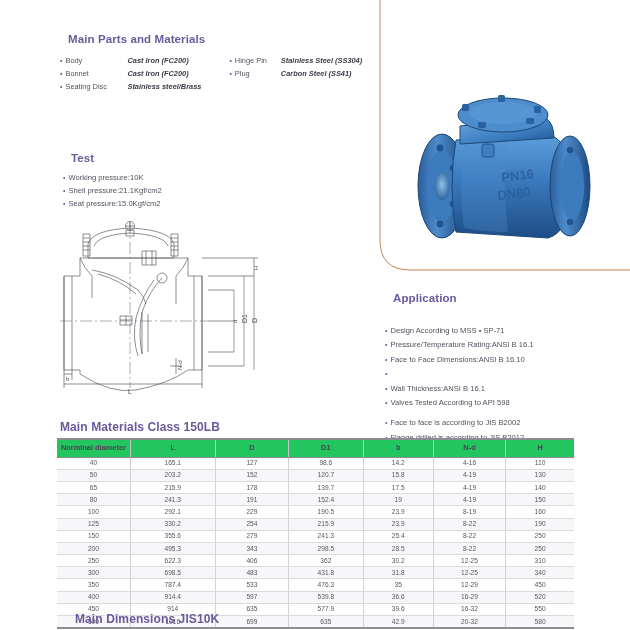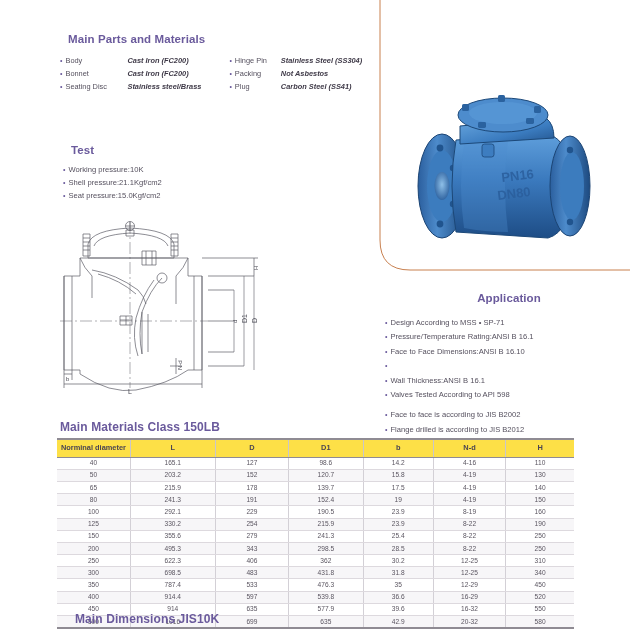--- a/index.html
+++ b/index.html
@@ -32,28 +32,28 @@
   .parts-title{margin-bottom:9px;}
   .parts-cols{display:flex;gap:28px;}
   .parts-col{flex:0 0 auto;}
   .prow{display:flex;align-items:baseline;font-size:7.4px;line-height:13.2px;color:#55505e;}
   .prow .bullet{color:#6a5a9c;margin-right:3px;font-size:7px;line-height:13.2px;}
   .prow .pname{width:62px;flex:0 0 62px;color:#55505e;}
   .prow .pval{font-style:italic;font-weight:bold;color:#3f3a48;white-space:nowrap;}
   .parts-col.right .prow .pname{width:46px;flex:0 0 46px;}
 
   
-  .test{position:absolute;left:63px;top:144px;width:250px;}
+  .test{position:absolute;left:63px;top:152px;width:250px;}
   .test-title{margin-bottom:7px;}
   .trow{display:flex;align-items:baseline;font-size:7.6px;line-height:13px;color:#55505e;}
   .trow .bullet{color:#6a5a9c;margin-right:3px;font-size:7px;}
 
   
   .appl{position:absolute;left:385px;top:292px;width:240px;}
-  .appl-title{margin-bottom:12px;text-align:center;}
+  .appl-title{margin-bottom:20px;}
   .arow{display:flex;align-items:flex-start;font-size:7.6px;line-height:14.4px;color:#55505e;}
   .arow.gap{margin-top:6px;}
   .arow .bullet{color:#6a5a9c;margin-right:3px;font-size:7px;}
 
   
   .photo{position:absolute;left:398px;top:82px;width:225px;height:180px;}
   .photo svg{display:block;}
 
   
   .drawing{position:absolute;left:58px;top:218px;width:228px;height:180px;}
@@ -63,21 +63,21 @@
   .tbl-title-1{position:absolute;left:60px;top:420px;}
   .tbl-title-2{position:absolute;left:60px;top:612px;padding-left:15px;}
 
   table.dims{
     position:absolute;left:57px;top:438px;width:517px;
     border-collapse:collapse;
     font-size:6.6px;
     color:#5a5560;
   }
   table.dims th{
-    background:#fde047;
+    background:#22c55e;
     border-left:1px solid #c9c6cc;
     border-right:1px solid #c9c6cc;
     border-top:2px solid #8f8b93;
     border-bottom:1px solid #8f8b93;
     font-size:7.4px;font-weight:bold;color:#4a4552;
     padding:4px 2px;line-height:8.6px;
     text-align:center;
   }
   table.dims th:first-child{border-left:none;}
   table.dims th:last-child{border-right:none;}
@@ -133,25 +133,20 @@
         </div>
       </div>
       <div class="parts-col right">
         <div class="prow">
           <span class="bullet">•</span>
           <span class="pname">Hinge Pin</span>
           <span class="pval">Stainless Steel (SS304)</span>
         </div>
         <div class="prow">
           <span class="bullet">•</span>
-          <span class="pname">Packing</span>
-          <span class="pval">Not Asbestos</span>
-        </div>
-        <div class="prow">
-          <span class="bullet">•</span>
           <span class="pname">Plug</span>
           <span class="pval">Carbon Steel (SS41)</span>
         </div>
       </div>
     </div>
   </div>
 
   <div class="test">
     <div class="h-sec test-title">Test</div>
     <div class="trow">

